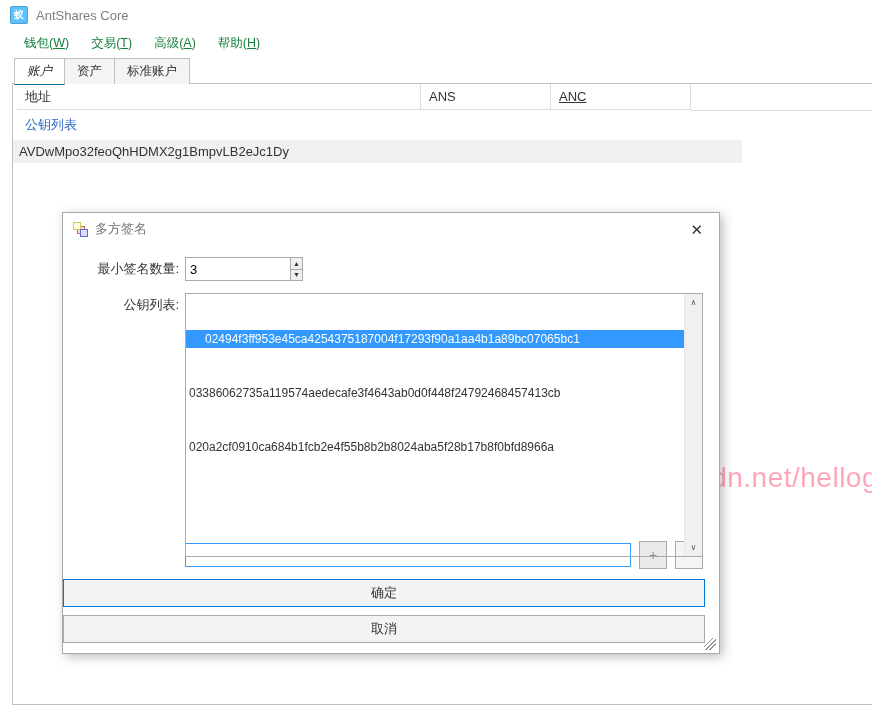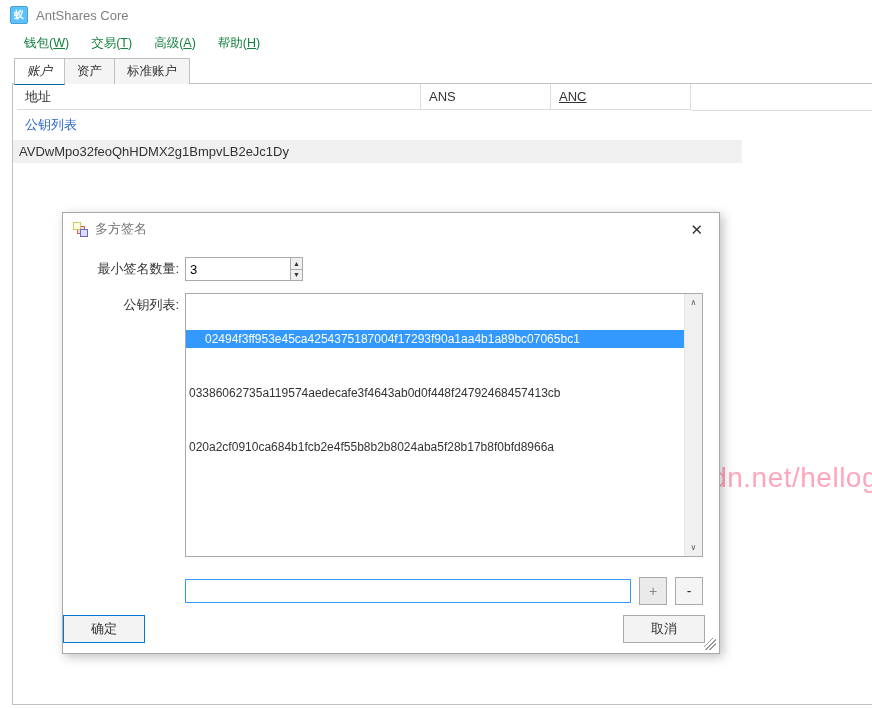--- a/index.html
+++ b/index.html
@@ -272,23 +272,24 @@
     display: flex;
     align-items: center;
     justify-content: center;
     font-size: 14px;
     color: #888;
     cursor: default;
   }
   .sq-btn.enabled { color:#333; background:#f4f4f4; }
   .dlg-buttons {
     display: flex;
-    justify-content: space-between;
+    justify-content: flex-end;
     gap: 8px;
     padding: 8px 14px 10px 0;
+    flex-direction: column;
   }
   .btn {
     min-width: 80px;
     height: 26px;
     border: 1px solid #aaa;
     background: #f3f3f3;
     font-size: 13px;
     display: flex;
     align-items: center;
     justify-content: center;

